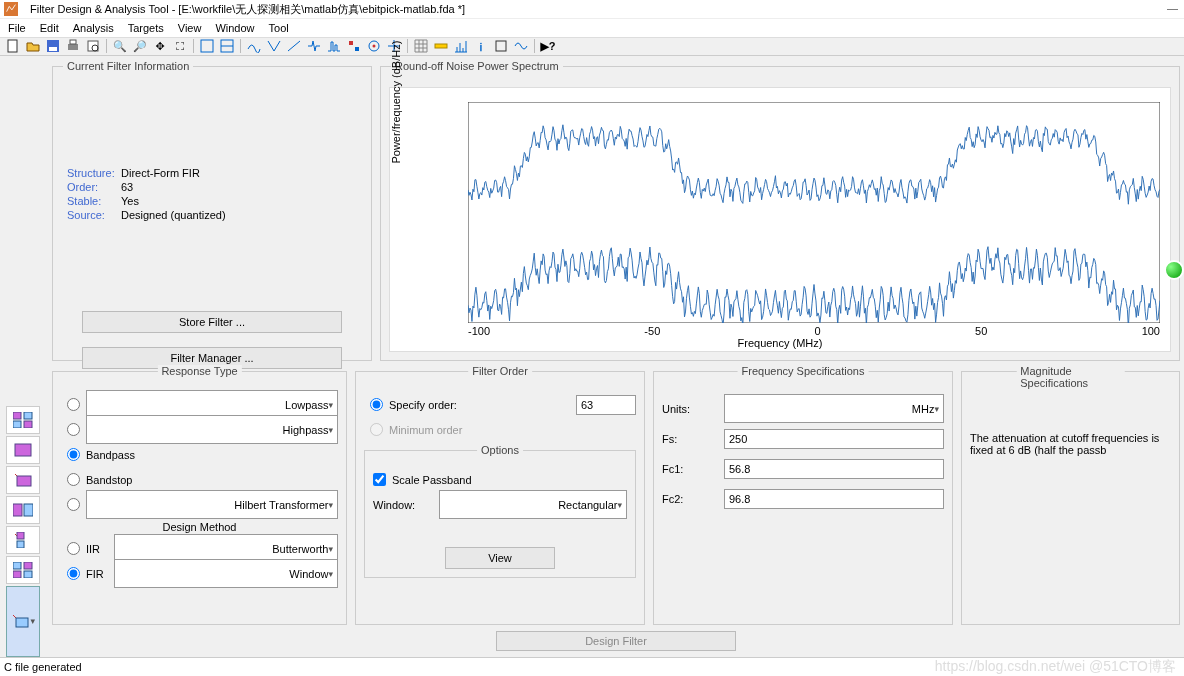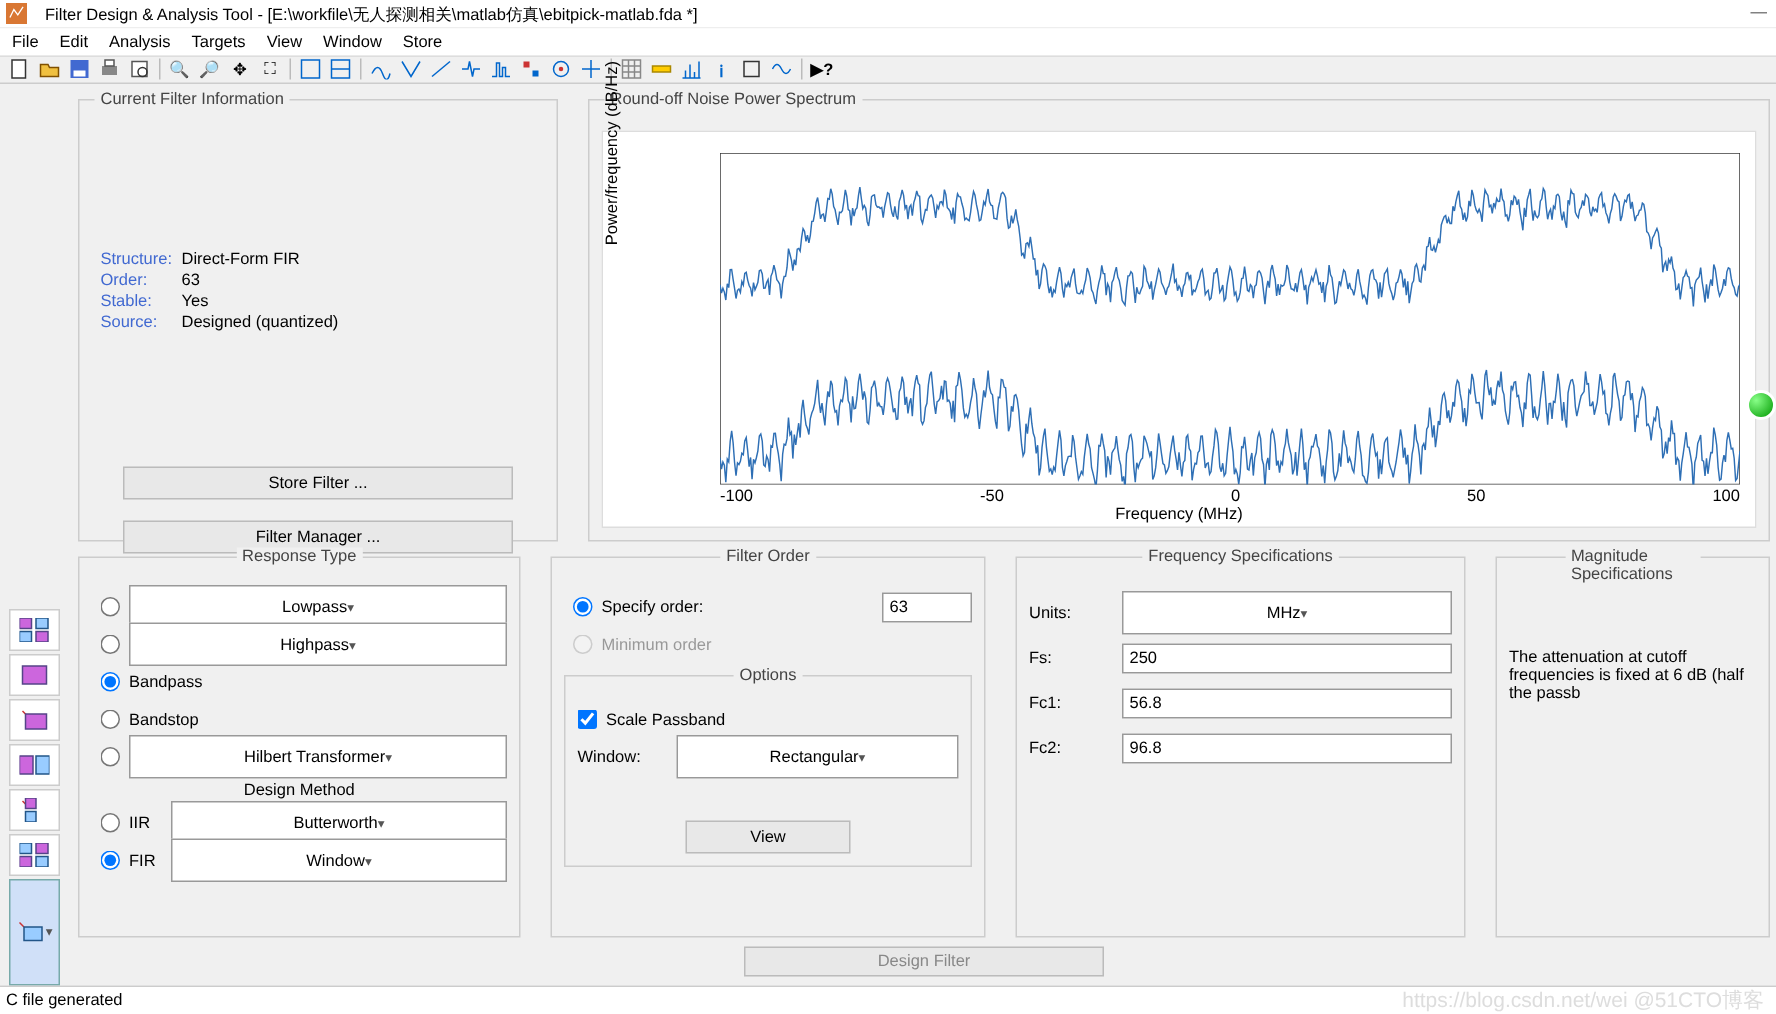--- a/index.html
+++ b/index.html
@@ -10,42 +10,42 @@
 .menubar{height:18px;display:flex;align-items:center;gap:14px;padding-left:8px;background:#fff}
 .menubar span{cursor:default}
 .toolbar{height:20px;display:flex;align-items:center;gap:2px;padding-left:4px;background:#f0f0f0;border-top:1px solid #ddd;border-bottom:1px solid #ccc}
 .toolbar .tb{width:18px;height:16px;display:flex;align-items:center;justify-content:center}
 .toolbar .sep{width:1px;height:14px;background:#bbb;margin:0 2px}
 .main{flex:1;display:flex;background:#f0f0f0}
 .lefticons{width:48px;display:flex;flex-direction:column;padding-top:350px;gap:2px;padding-left:6px}
 .lefticons .ib{width:34px;height:28px;border:1px solid #ccc;background:#fff;display:flex;align-items:center;justify-content:center}
 .lefticons .ib.sel{background:#d0e0f8;border-color:#7aa}
 .content{flex:1;display:flex;flex-direction:column;padding:4px;gap:4px}
-.row{display:flex;gap:20px}
+.row{display:flex;gap:8px}
 .panel{border:1px solid #ccc;position:relative;padding:20px 8px 8px 8px;margin-top:6px}
 .panel legend,.panel .lg{position:absolute;top:-7px;left:10px;background:#f0f0f0;padding:0 4px;color:#444}
 .cfi{width:320px;height:295px}
 .info{display:grid;grid-template-columns:48px auto;gap:2px 6px;margin-top:80px;margin-left:6px}
 .info .k{color:#4169d1}
 .btn{width:260px;height:22px;margin:14px auto;display:block;background:#e8e8e8;border:1px solid #bbb}
 .plot{flex:1;height:295px}
 .plotarea{background:#fff;border:1px solid #ddd;height:100%;position:relative}
 .ylab{position:absolute;left:6px;top:50%;transform:rotate(-90deg) translateX(50%);transform-origin:left}
 .xlab{position:absolute;bottom:2px;left:50%;transform:translateX(-50%)}
 .ticks-y{position:absolute;left:48px;top:14px;bottom:28px;display:flex;flex-direction:column;justify-content:space-between;text-align:right;width:26px}
 .ticks-x{position:absolute;left:78px;right:10px;bottom:14px;display:flex;justify-content:space-between}
 svg.chart{position:absolute;left:78px;top:14px;right:10px;bottom:28px;width:calc(100% - 88px);height:calc(100% - 42px)}
 .row2 .panel{height:254px}
 .rt{width:295px}
 .fo{width:290px}
 .fs{width:300px}
 .ms{flex:1}
 .rrow{display:flex;align-items:center;gap:6px;height:24px;margin:1px 0}
 .rrow input[type=radio]{margin-left:6px}
-.sel{flex:1;height:29px;border:1px solid #999;background:#fff;padding:0 4px;display:flex;align-items:center;justify-content:center}
+.sel{flex:1;height:29px;border:1px solid #999;background:#fff;padding:0 4px;display:flex;align-items:center;justify-content:flex-end}
 .sel::after{content:"▾";font-size:9px;color:#555}
 .txt{width:150px;height:20px;border:1px solid #999;background:#fff;padding:0 4px;display:flex;align-items:center}
 .opts{border:1px solid #ccc;position:relative;padding:16px 8px 8px 8px;margin-top:8px}
 .frow{display:flex;align-items:center;gap:20px;height:26px;margin:4px 0}
 .frow .flab{width:42px}
 .viewbtn{width:110px;height:22px;margin:30px auto 0;display:block;background:#e8e8e8;border:1px solid #bbb}
 .design{width:240px;height:20px;margin:2px auto;display:block;background:#e8e8e8;border:1px solid #bbb;color:#888}
 .status{height:20px;border-top:1px solid #ccc;padding-left:4px;font-size:14px;display:flex;align-items:center;justify-content:space-between}
 .wm{color:#ddd;font-size:14px;margin-right:8px}
 .minus{position:absolute;top:2px;right:6px;color:#555}
@@ -63,21 +63,21 @@
     <span>Filter Design &amp; Analysis Tool -   [E:\workfile\无人探测相关\matlab仿真\ebitpick-matlab.fda *]</span>
     <span class="minus">—</span>
   </div>
   <div class="menubar">
     <span>File</span>
     <span>Edit</span>
     <span>Analysis</span>
     <span>Targets</span>
     <span>View</span>
     <span>Window</span>
-    <span>Store</span>
+    <span>Tool</span>
   </div>
   <div class="toolbar">
     <div class="tb">
         <svg width="14" height="14">
           <rect x="2" y="1" width="9" height="12" fill="#fff" stroke="#333"></rect>
         </svg>
       </div>
     <div class="tb">
         <svg width="14" height="14">
           <path d="M1 4h5l1 2h6v6H1z" fill="#f0c040" stroke="#805000"></path>

